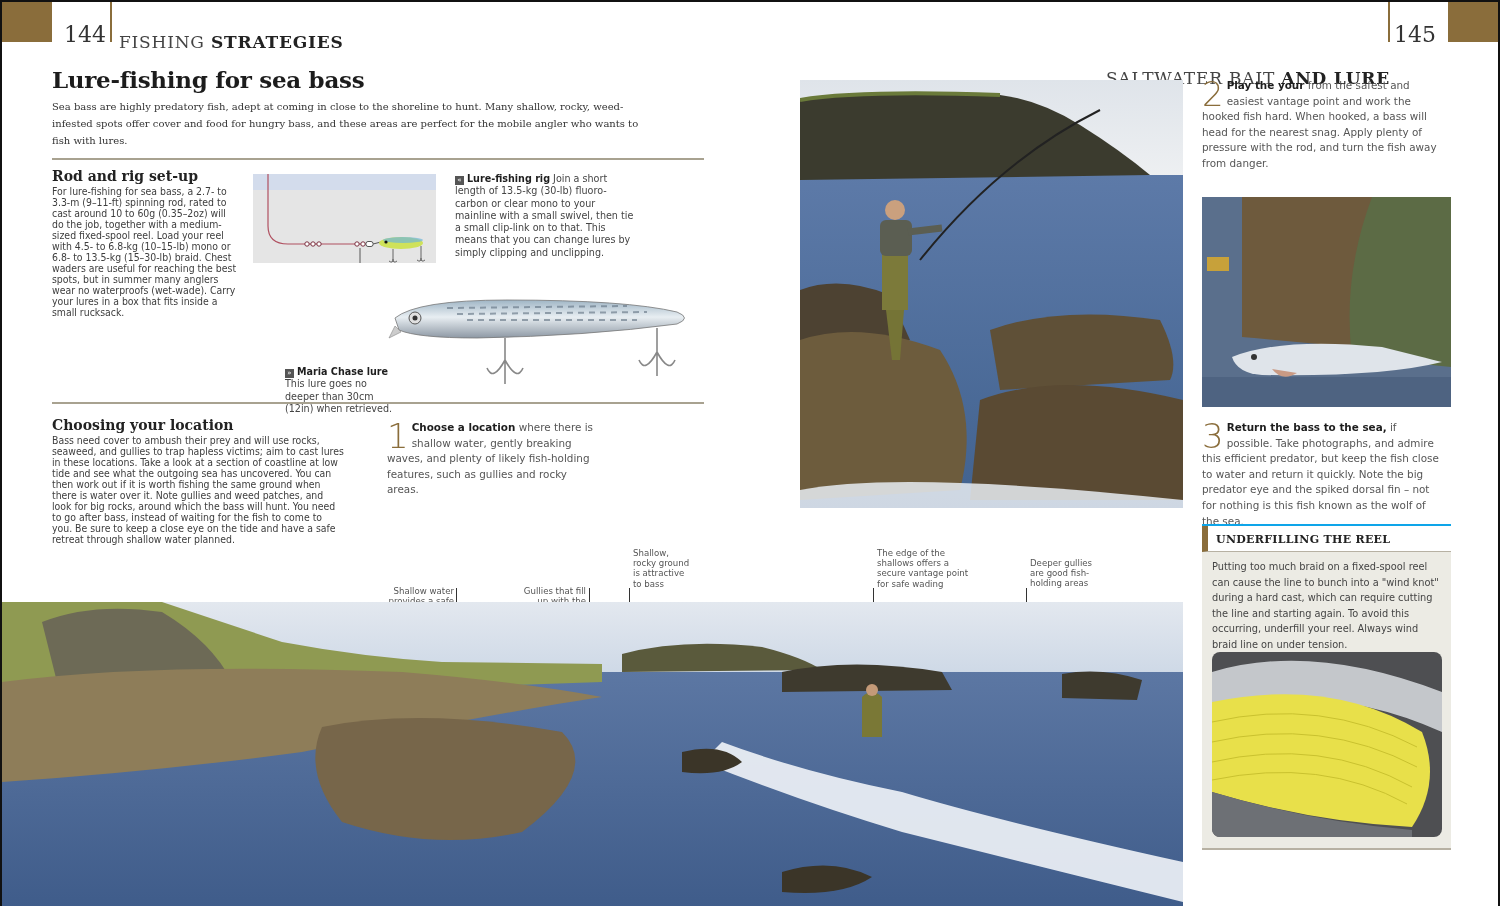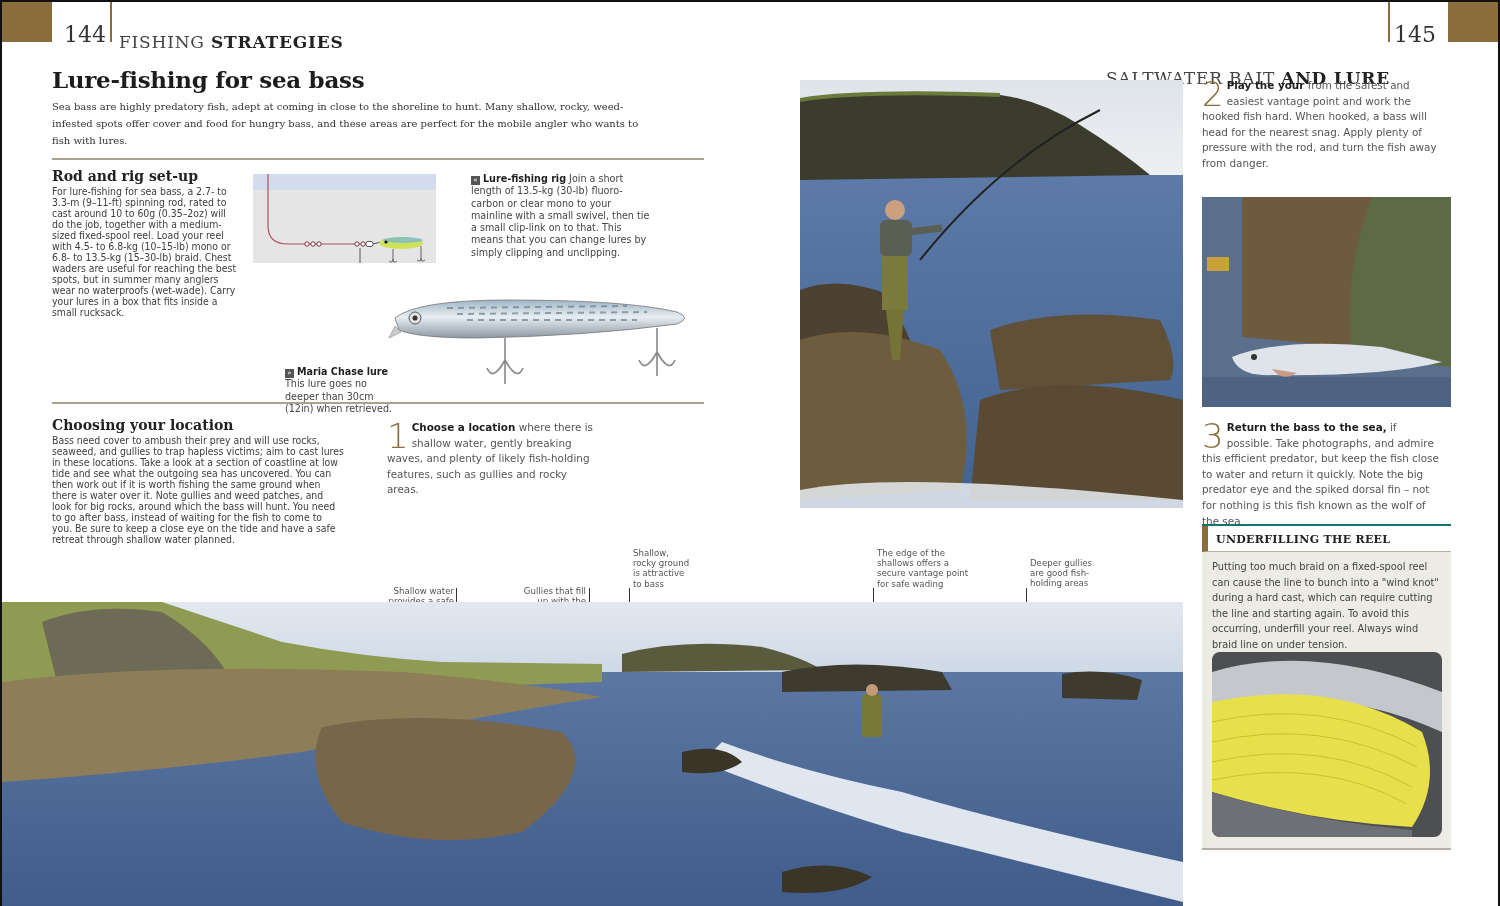--- a/index.html
+++ b/index.html
@@ -49,21 +49,21 @@
   
   .photo { position: absolute; overflow: hidden; }
   .photo svg { display: block; }
 
   
   .anno { position: absolute; font-size: 8.6px; line-height: 10.2px; color: #555; }
   .anno.r { text-align: right; margin-top: 38px; }
   .anno-line { position: absolute; width: 1px; background: #333; }
 
   
-  .boxout { position: absolute; left: 1200px; top: 522px; width: 249px; height: 326px; background: #ecebe4; border-top: 2px solid #0f766e; border-bottom: 2px solid #b7b1a3; }
+  .boxout { position: absolute; left: 1200px; top: 522px; width: 249px; height: 326px; background: #ecebe4; border-top: 2px solid #0ea5e9; border-bottom: 2px solid #b7b1a3; }
   .boxout .head { position: relative; height: 26px; background: #fff; border-left: 6px solid #8a6d3b; border-bottom: 1px solid #b7b1a3; }
   .boxout .head span { position: absolute; left: 8px; top: 7px; font-family: "DejaVu Serif", serif; font-weight: bold; font-size: 11px; color: #222; letter-spacing: 0.3px; }
   .boxout .txt { position: absolute; left: 10px; top: 33px; width: 232px; font-size: 9.8px; line-height: 15.6px; color: #444; }
   .reel { position: absolute; left: 10px; top: 126px; width: 230px; height: 185px; border-radius: 8px; overflow: hidden; }
 </style>
 </head>
 <body>
 
 <div class="spread">
 
@@ -98,21 +98,21 @@
       <ellipse cx="148" cy="69" rx="22" ry="6" fill="#cfe25a"></ellipse>
       <ellipse cx="150" cy="66" rx="20" ry="3" fill="#6fb6d9" opacity="0.7"></ellipse>
       <circle cx="133" cy="68" r="1.6" fill="#111"></circle>
       <path d="M140 75 L140 85 Q140 90 136 87 M140 85 Q140 90 144 87" stroke="#555" fill="none" stroke-width="0.9"></path>
       <path d="M168 72 L168 84 Q168 89 164 86 M168 84 Q168 89 172 86" stroke="#555" fill="none" stroke-width="0.9"></path>
       <line x1="107" y1="74" x2="107" y2="102" stroke="#333" stroke-width="0.8"></line>
     </svg>
     <span class="clip-label">Clip link</span>
   </div>
 
-  <div class="caption" style="left:453px; top:171px; width:180px;margin-left:16px;">
+  <div class="caption" style="left:453px; top:171px; width:180px;">
     <span class="arr-icon">«</span><b>Lure-fishing rig</b><span> Join a short length of 13.5-kg (30-lb) fluoro-carbon or clear mono to your mainline with a small swivel, then tie a small clip-link on to that. This means that you can change lures by simply clipping and unclipping.</span>
   </div>
 
   <div class="lure">
     <svg width="315" height="100" viewBox="0 0 315 100">
       <defs>
         <linearGradient id="lureG" x1="0" y1="0" x2="0" y2="1">
           <stop offset="0" stop-color="#9fb5c5"></stop>
           <stop offset="0.45" stop-color="#e8eef2"></stop>
           <stop offset="1" stop-color="#8d98a4"></stop>

